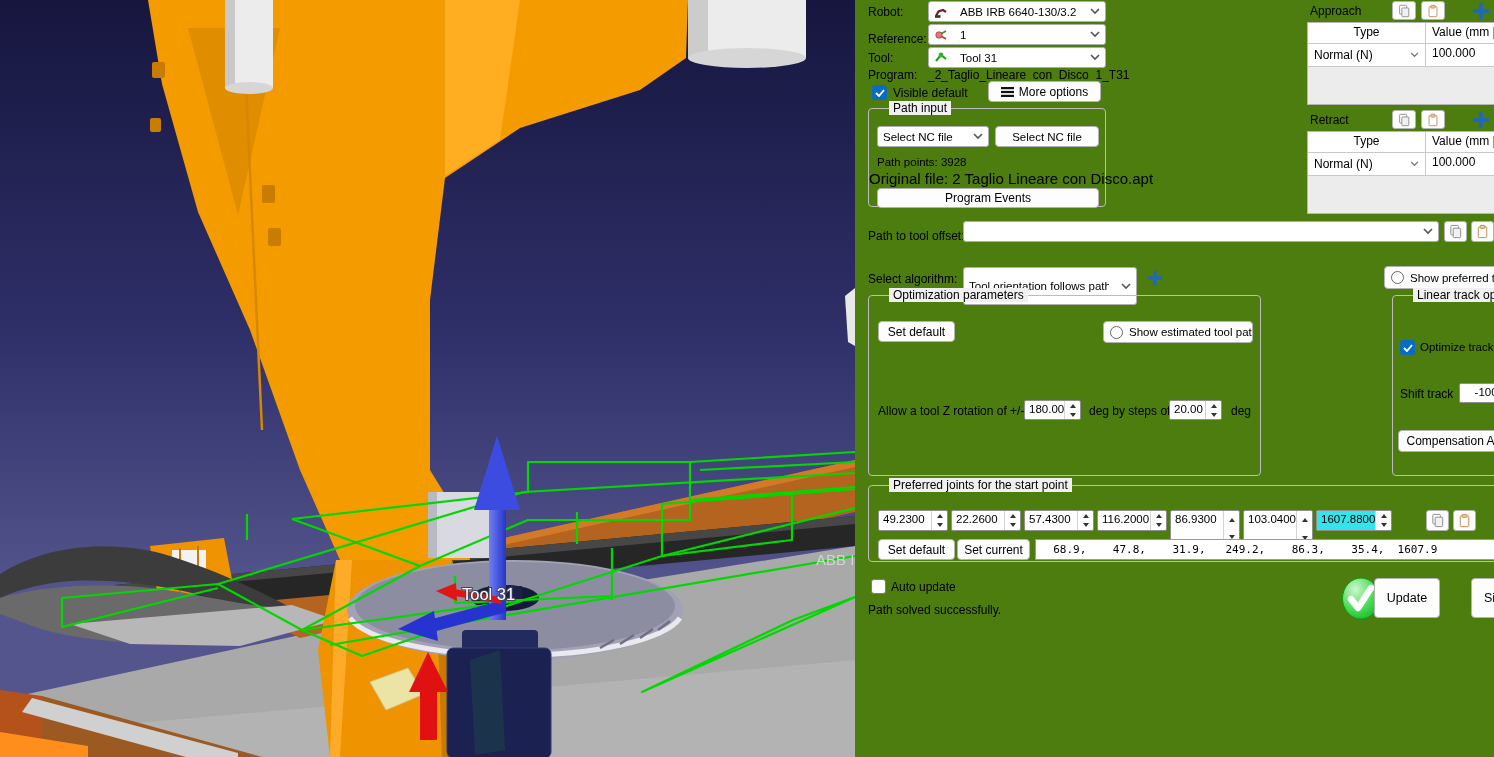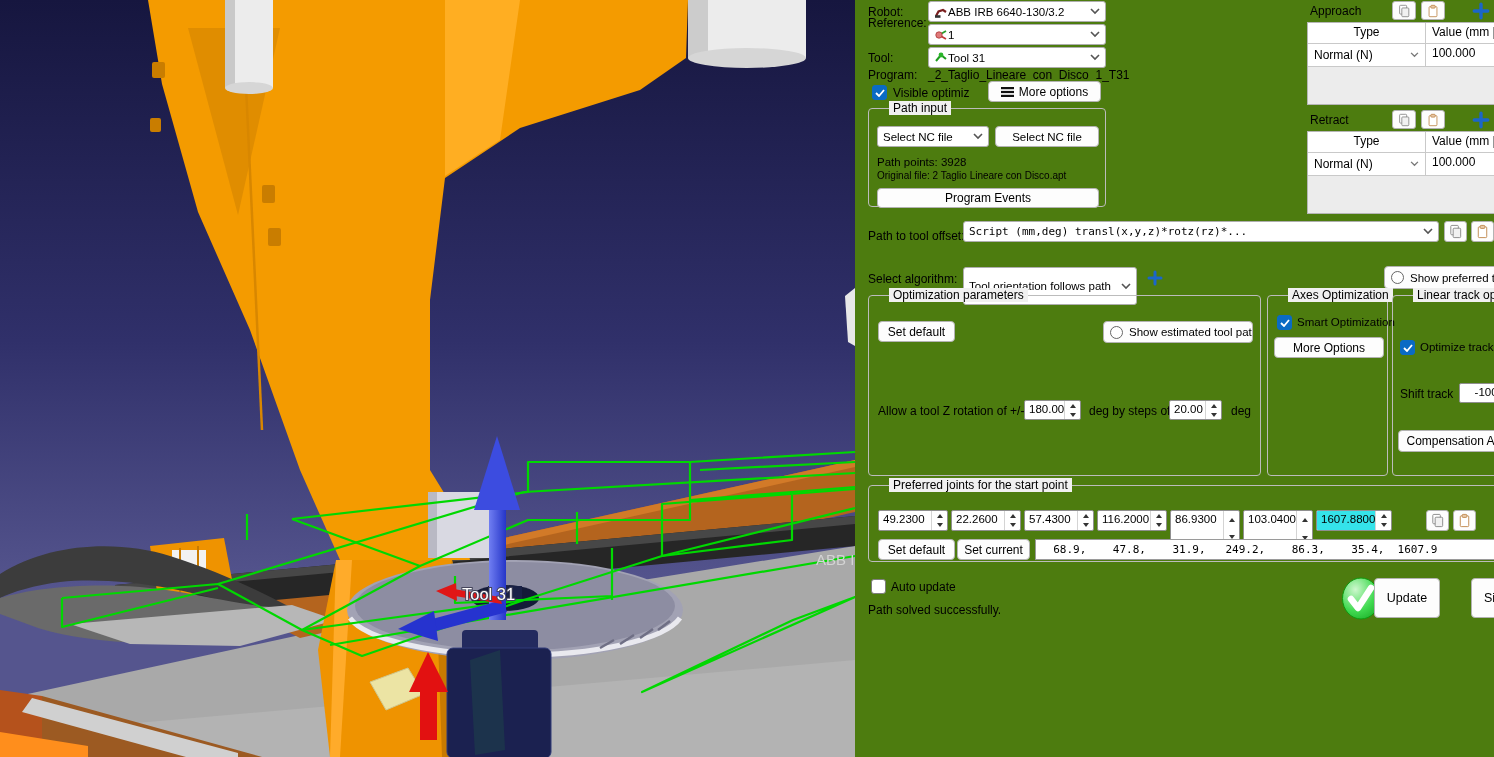--- a/index.html
+++ b/index.html
@@ -9,21 +9,21 @@
   #viewport{position:absolute;left:0;top:0;width:855px;height:757px;overflow:hidden;}
   
   #panel{position:absolute;left:855px;top:0;width:639px;height:757px;background:#4d7c0f;overflow:hidden;
     font-size:12px;color:#000;}
   .lbl{position:absolute;white-space:nowrap;}
   .mono{font-family:"DejaVu Sans Mono",monospace;font-size:11px;}
   .btn{position:absolute;background:#fdfdfd;border:1px solid #b3b3b3;border-radius:4px;
     box-sizing:border-box;display:flex;align-items:center;justify-content:center;gap:5px;
     white-space:nowrap;cursor:default;}
   .combo{position:absolute;background:#fff;border:1px solid #aeaeae;border-radius:3px;
-    box-sizing:border-box;display:flex;align-items:center;gap:0;padding:0 5px;white-space:nowrap;overflow:hidden;}
+    box-sizing:border-box;display:flex;align-items:center;gap:12px;padding:0 5px;white-space:nowrap;overflow:hidden;}
   .combo .grow{flex:1;overflow:hidden;text-overflow:clip;white-space:nowrap;}
   .chev{flex:0 0 auto;margin-left:auto;}
   .grp{position:absolute;border:1px solid #bcbcbc;border-radius:4px;box-sizing:border-box;}
   .legend{position:absolute;top:-8px;left:8px;background:#f0f0f0;padding:0 4px;white-space:nowrap;margin-left:12px;}
   .cb{position:absolute;width:15px;height:15px;border:1px solid #7d7d7d;border-radius:3px;
     background:#fff;box-sizing:border-box;display:flex;align-items:center;justify-content:center;}
   .cb.on{background:#0a6bc4;border-color:#0a6bc4;}
   .radio{display:inline-block;width:13px;height:13px;border:1px solid #666;border-radius:50%;
     background:#fff;box-sizing:border-box;flex:0 0 auto;}
   .rframe{position:absolute;background:#fdfdfd;border:1px solid #b3b3b3;border-radius:4px;
@@ -183,21 +183,21 @@
       <svg width="14" height="12" viewBox="0 0 14 12">
           <path d="M2,10 L4.5,5.5 L9,4 L12,6" stroke="#7a1f1f" stroke-width="2.2" fill="none"></path>
           <rect x="1" y="9.2" width="5.5" height="2.6" fill="#333"></rect>
         </svg>
       <span class="grow" style="font-size:11.5px">ABB IRB 6640-130/3.2</span>
       <svg class="chev" width="10" height="7" viewBox="0 0 10 7">
           <path d="M1,1 L5,5 L9,1" stroke="#555" stroke-width="1.6" fill="none"></path>
         </svg>
     </div>
 
-    <div class="lbl" style="left:13px;top:16px">Reference:</div>
+    <div class="lbl" style="left:13px;top:32px">Reference:</div>
     <div class="combo" style="left:73px;top:24px;width:178px;height:21px">
       <svg width="14" height="13" viewBox="0 0 14 13">
           <path d="M5,7 L12,3" stroke="#2a9d2a" stroke-width="1.8" fill="none"></path>
           <path d="M5,7 L12,11" stroke="#c23a3a" stroke-width="1.8" fill="none"></path>
           <circle cx="5" cy="7" r="3.2" fill="#e07a7a" stroke="#a33" stroke-width="0.8"></circle>
         </svg>
       <span class="grow" style="font-size:11.5px">1</span>
       <svg class="chev" width="10" height="7" viewBox="0 0 10 7">
           <path d="M1,1 L5,5 L9,1" stroke="#555" stroke-width="1.6" fill="none"></path>
         </svg>
@@ -216,21 +216,21 @@
     </div>
 
     <div class="lbl" style="left:13px;top:68px">Program:</div>
     <div class="lbl" style="left:73px;top:68px">_2_Taglio_Lineare_con_Disco_1_T31</div>
 
     <div class="cb on" style="left:17px;top:85px">
       <svg width="10" height="8" viewBox="0 0 10 8">
           <path d="M1,4 L4,7 L9,1" stroke="#fff" stroke-width="1.8" fill="none"></path>
         </svg>
     </div>
-    <div class="lbl" style="left:38px;top:86px">Visible optimiz</div>
+    <div class="lbl" style="left:38px;top:86px">Visible default</div>
     <button class="btn" style="left:133px;top:81px;width:113px;height:21px;font-size:12px">
       <svg width="13" height="10" viewBox="0 0 13 10">
           <rect x="0" y="0" width="13" height="2.2" fill="#111"></rect>
           <rect x="0" y="3.9" width="13" height="2.2" fill="#111"></rect>
           <rect x="0" y="7.8" width="13" height="2.2" fill="#111"></rect>
         </svg>
       <span>More options</span>
     </button>
 
     <div class="grp" style="left:13px;top:108px;width:238px;height:99px">
@@ -238,29 +238,28 @@
       <div class="combo" style="left:8px;top:17px;width:112px;height:21px">
         <span class="grow" style="font-size:11.5px">Select NC file</span>
         <svg class="chev" width="10" height="7" viewBox="0 0 10 7">
             <path d="M1,1 L5,5 L9,1" stroke="#555" stroke-width="1.6" fill="none"></path>
           </svg>
       </div>
       <button class="btn" style="left:126px;top:17px;width:104px;height:21px;font-size:11.5px">
         <span>Select NC file</span>
       </button>
       <div class="lbl" style="left:8px;top:47px;font-size:11.5px">Path points: 3928</div>
-      <div class="lbl" style="left:8px;top:61px;font-size:10px">Original file: 2 Taglio Lineare con Disco.apt</div>
+      <div class="lbl" style="left:0;top:61px;font-size:15px">Original file: 2 Taglio Lineare con Disco.apt</div>
       <button class="btn" style="left:8px;top:79px;width:222px;height:20px;font-size:12px">
         <span>Program Events</span>
       </button>
     </div>
 
     <div class="lbl" style="left:13px;top:229px">Path to tool offset:</div>
     <div class="combo" style="left:108px;top:221px;width:476px;height:21px">
-      <span class="grow mono">Script (mm,deg) transl(x,y,z)*rotz(rz)*...</span>
       <svg class="chev" width="10" height="7" viewBox="0 0 10 7">
           <path d="M1,1 L5,5 L9,1" stroke="#555" stroke-width="1.6" fill="none"></path>
         </svg>
     </div>
     <div class="iconbtn" style="left:589px;top:221px;width:23px;height:21px">
       <svg width="15" height="15" viewBox="0 0 16 16">
           <rect x="3" y="1.5" width="8" height="10" rx="1" fill="#fff" stroke="#8a8a8a"></rect>
           <rect x="5.5" y="4.5" width="8" height="10" rx="1" fill="#f1f1f1" stroke="#8a8a8a"></rect>
         </svg>
     </div>
@@ -317,32 +316,20 @@
               <span class="tup"></span>
             </div>
             <div>
               <span class="tdn"></span>
             </div>
           </div>
       </div>
       <div class="lbl" style="left:362px;top:108px">deg</div>
     </div>
 
-    <div class="grp" style="left:412px;top:295px;width:121px;height:181px">
-      <div class="legend">Axes Optimization</div>
-      <div class="cb on" style="left:9px;top:19px">
-        <svg width="10" height="8" viewBox="0 0 10 8">
-            <path d="M1,4 L4,7 L9,1" stroke="#fff" stroke-width="1.8" fill="none"></path>
-          </svg>
-      </div>
-      <div class="lbl" style="left:29px;top:20px;font-size:11.5px">Smart Optimization</div>
-      <button class="btn" style="left:6px;top:41px;width:110px;height:21px;font-size:12px">
-        <span>More Options</span>
-      </button>
-    </div>
 
     <div class="grp" style="left:537px;top:295px;width:110px;height:181px">
       <div class="legend">Linear track optimiz</div>
       <div class="cb on" style="left:7px;top:44px">
         <svg width="10" height="8" viewBox="0 0 10 8">
             <path d="M1,4 L4,7 L9,1" stroke="#fff" stroke-width="1.8" fill="none"></path>
           </svg>
       </div>
       <div class="lbl" style="left:27px;top:45px;font-size:11.5px">Optimize track</div>
       <div class="lbl" style="left:7px;top:91px">Shift track</div>

